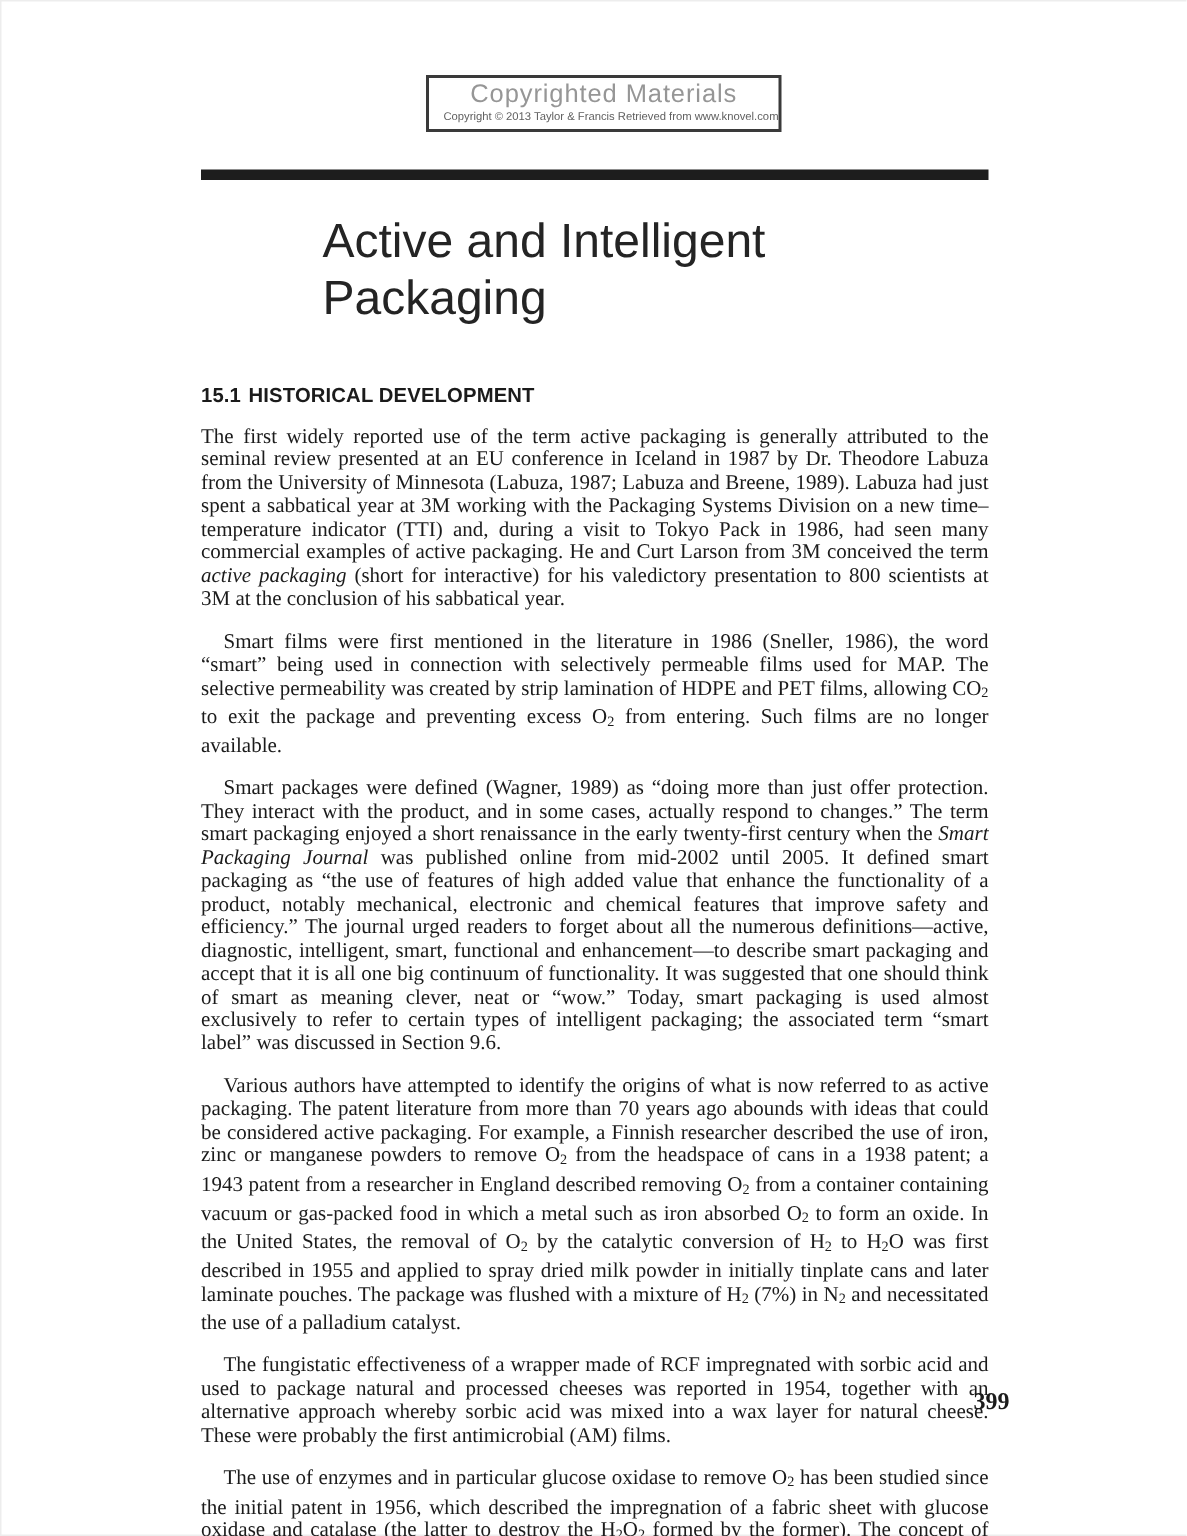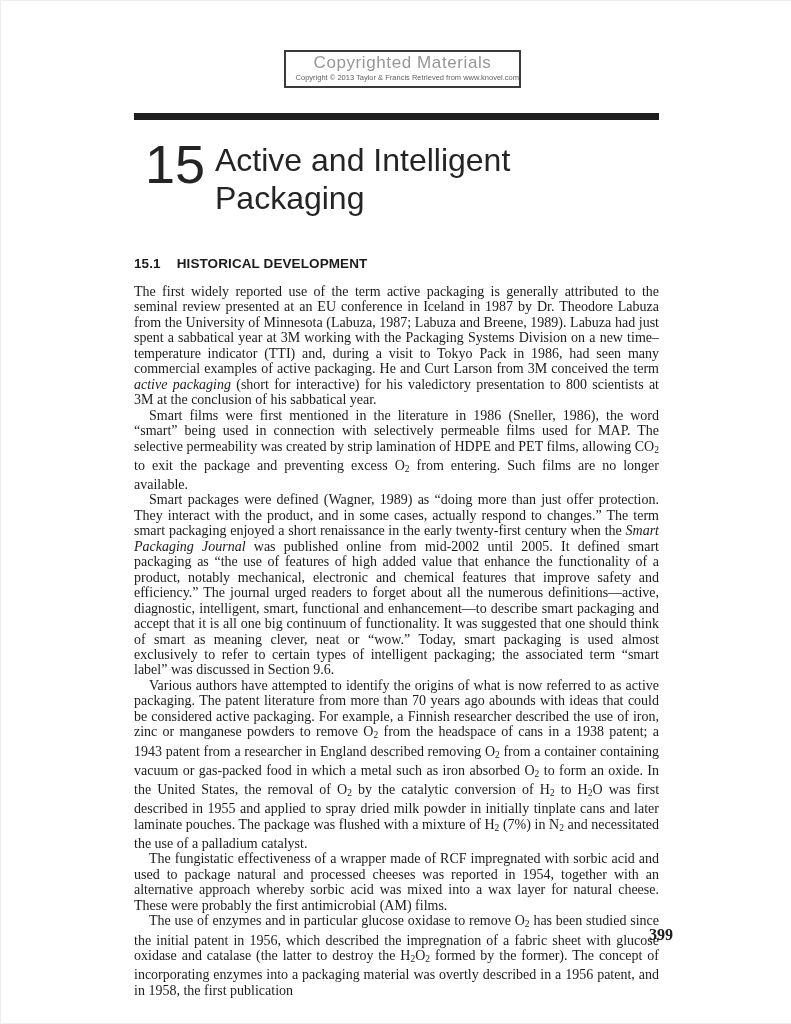--- a/index.html
+++ b/index.html
@@ -74,33 +74,33 @@
   .section-heading {
     position: absolute;
     left: 134px;
     top: 256px;
     font-family: "Liberation Sans", sans-serif;
     font-weight: 700;
     font-size: 13.5px;
     color: #1b1b1b;
     letter-spacing: 0.1px;
   }
-  .section-heading .section-number { margin-right: 16px; }
+  .section-heading .section-number { margin-right: 5px; }
   .body-text {
     position: absolute;
     left: 134px;
     top: 284px;
     width: 525px;
     font-size: 14px;
     line-height: 15.45px;
     text-align: justify;
     color: #1b1b1b;
   }
   .body-text p.para { margin: 0; }
-  .body-text p.para.indent { text-indent: 15px; }
+  .body-text p.para.indent { text-indent: 15px; margin-top: 13px; }
   .it { font-style: italic; }
   .sb { font-size: 0.68em; vertical-align: -0.19em; }
   .page-number {
     position: absolute;
     right: 130px;
     top: 926px;
     font-family: "Liberation Serif", serif;
     font-weight: 700;
     font-size: 16px;
     color: #1b1b1b;
@@ -111,21 +111,20 @@
 
 <div class="sheet">
 
   <div class="copyright-box">
     <div class="cb-title">Copyrighted Materials</div>
     <div class="cb-sub">Copyright © 2013 Taylor &amp; Francis Retrieved from www.knovel.com</div>
   </div>
 
   <div class="rule"></div>
 
-  <div class="chapter-number">15</div>
   <h1 class="chapter-title">Active and Intelligent Packaging</h1>
 
   <div class="section-heading">
     <span class="section-number">15.1</span><span>HISTORICAL DEVELOPMENT</span>
   </div>
 
   <div class="body-text">
       <p class="para"><span>The first widely reported use of the term active packaging is generally attributed to the seminal review presented at an EU conference in Iceland in 1987 by Dr. Theodore Labuza from the University of Minnesota (Labuza, 1987; Labuza and Breene, 1989). Labuza had just spent a sabbatical year at 3M working with the Packaging Systems Division on a new time–temperature indicator (TTI) and, during a visit to Tokyo Pack in 1986, had seen many commercial examples of active packaging. He and Curt Larson from 3M conceived the term </span><span class="it">active packaging</span><span> (short for interactive) for his valedictory presentation to 800 scientists at 3M at the conclusion of his sabbatical year.</span></p>
       <p class="para indent"><span>Smart films were first mentioned in the literature in 1986 (Sneller, 1986), the word “smart” being used in connection with selectively permeable films used for MAP. The selective permeability was created by strip lamination of HDPE and PET films, allowing CO</span><span class="sb">2</span><span> to exit the package and preventing excess O</span><span class="sb">2</span><span> from entering. Such films are no longer available.</span></p>
       <p class="para indent"><span>Smart packages were defined (Wagner, 1989) as “doing more than just offer protection. They interact with the product, and in some cases, actually respond to changes.” The term smart packaging enjoyed a short renaissance in the early twenty-first century when the </span><span class="it">Smart Packaging Journal</span><span> was published online from mid-2002 until 2005. It defined smart packaging as “the use of features of high added value that enhance the functionality of a product, notably mechanical, electronic and chemical features that improve safety and efficiency.” The journal urged readers to forget about all the numerous definitions—active, diagnostic, intelligent, smart, functional and enhancement—to describe smart packaging and accept that it is all one big continuum of functionality. It was suggested that one should think of smart as meaning clever, neat or “wow.” Today, smart packaging is used almost exclusively to refer to certain types of intelligent packaging; the associated term “smart label” was discussed in Section 9.6.</span></p>

